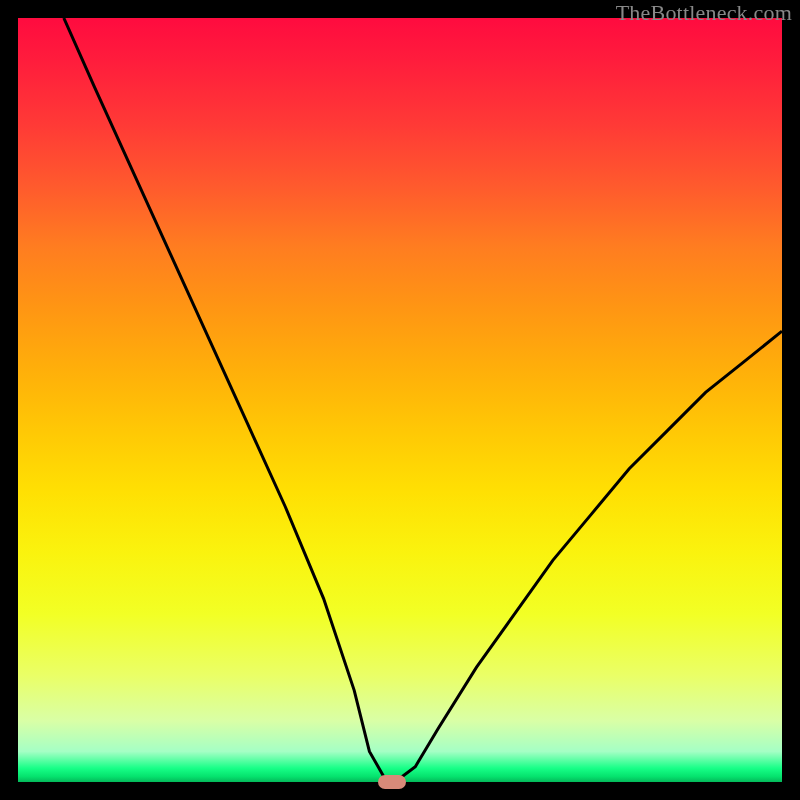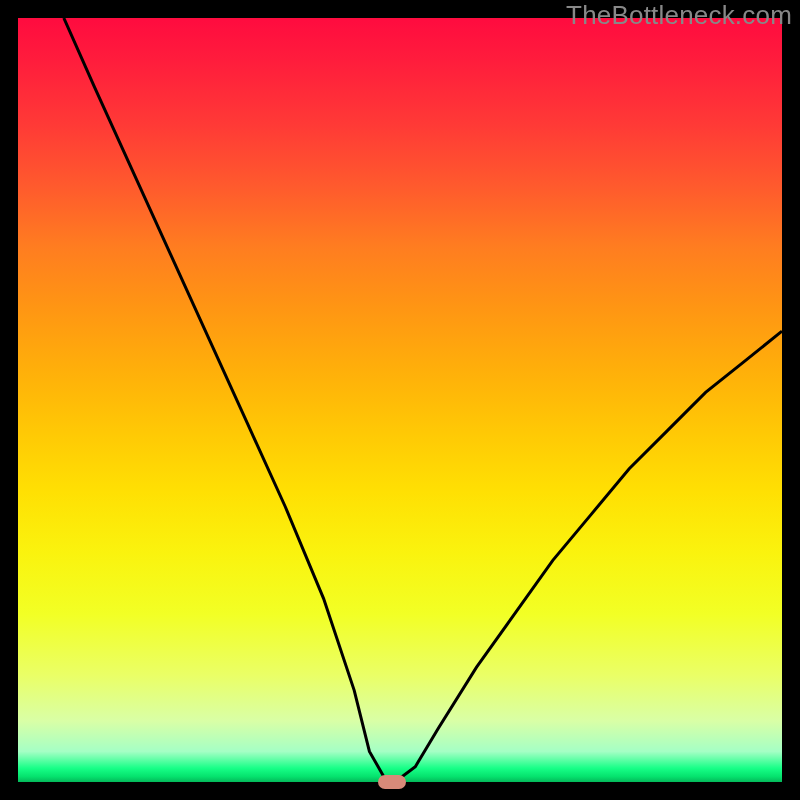--- a/index.html
+++ b/index.html
@@ -42,23 +42,24 @@
       #17ff87 98.2%,
       #05e26d 99.3%,
       #04b85a 100%
     );
   }
   .watermark {
     position: absolute;
     top: 0;
     right: 8px;
     color: #888;
-    font-size: 26px;
+    font-size: 22px;
     letter-spacing: 0.2px;
     user-select: none;
+    font-family: Liberation Serif, serif;
   }
   svg.curve {
     position: absolute;
     left: 0; top: 0;
     width: 764px;
     height: 764px;
   }
   .marker {
     position: absolute;
     width: 28px;

